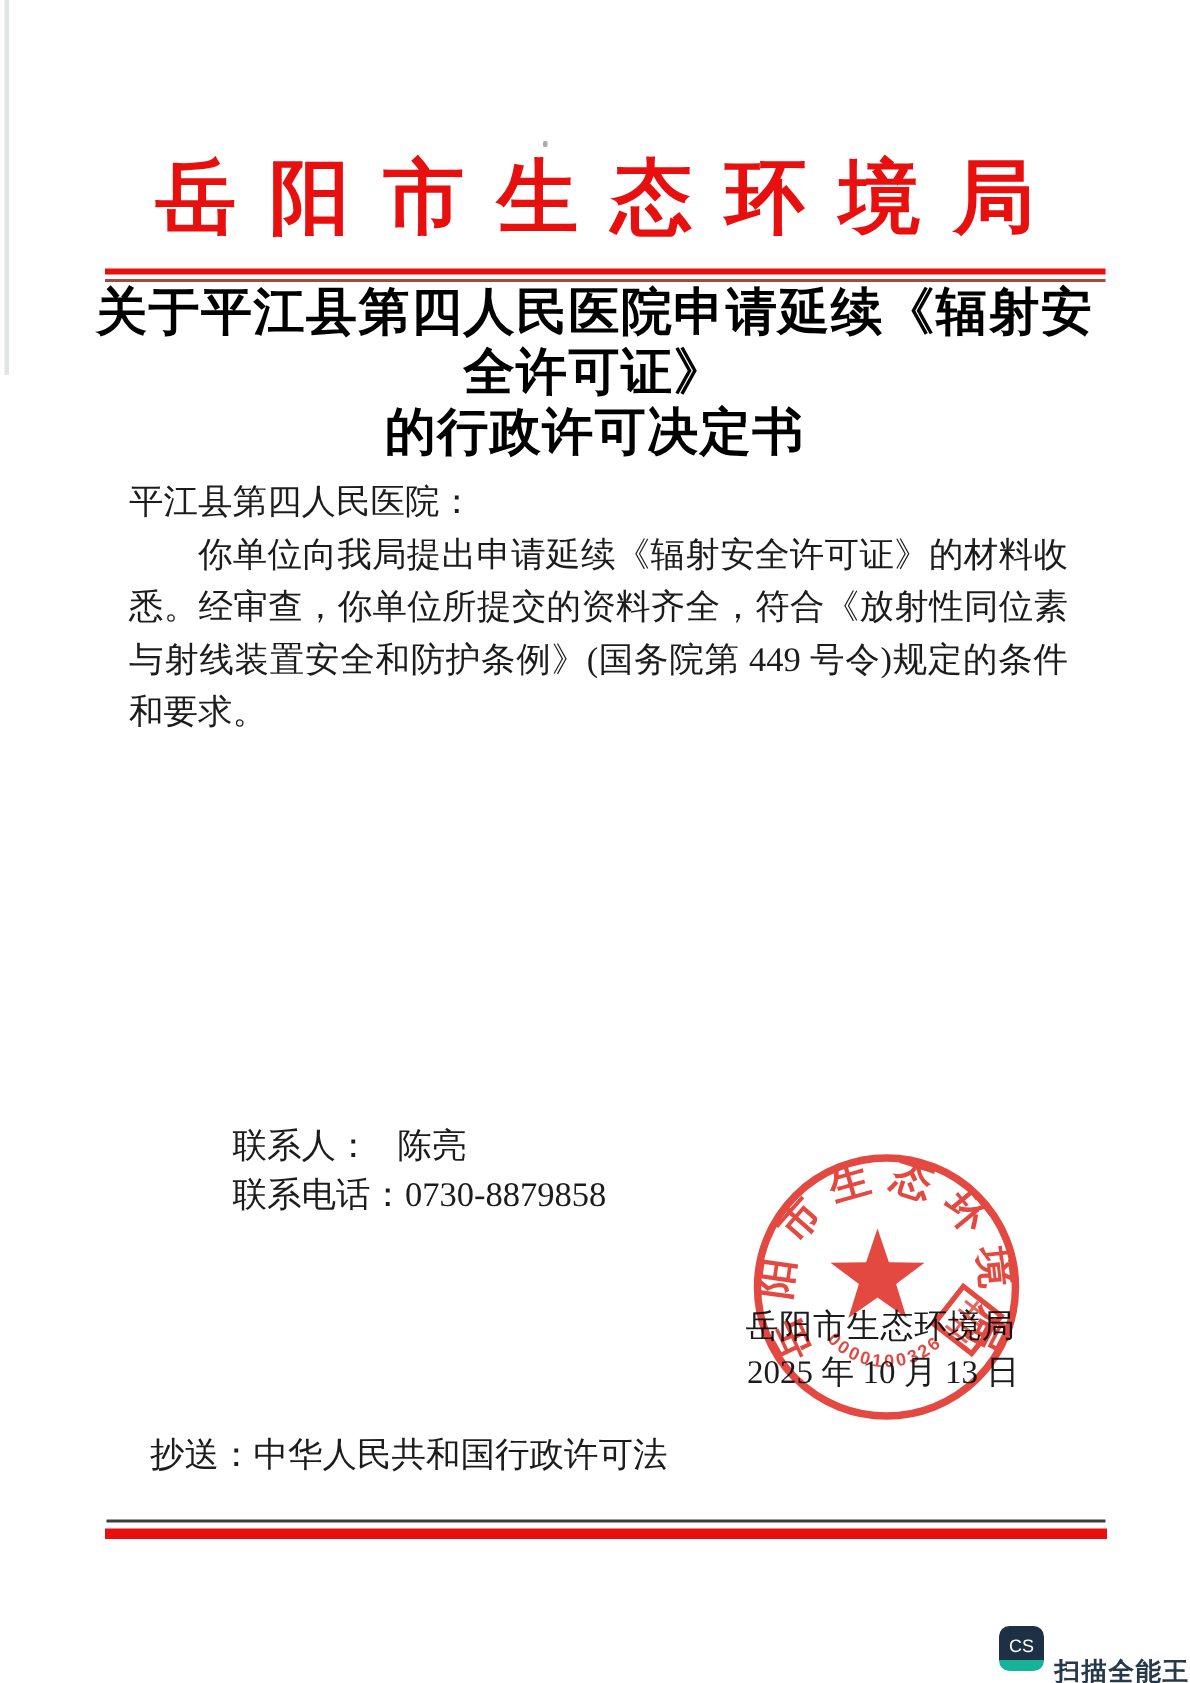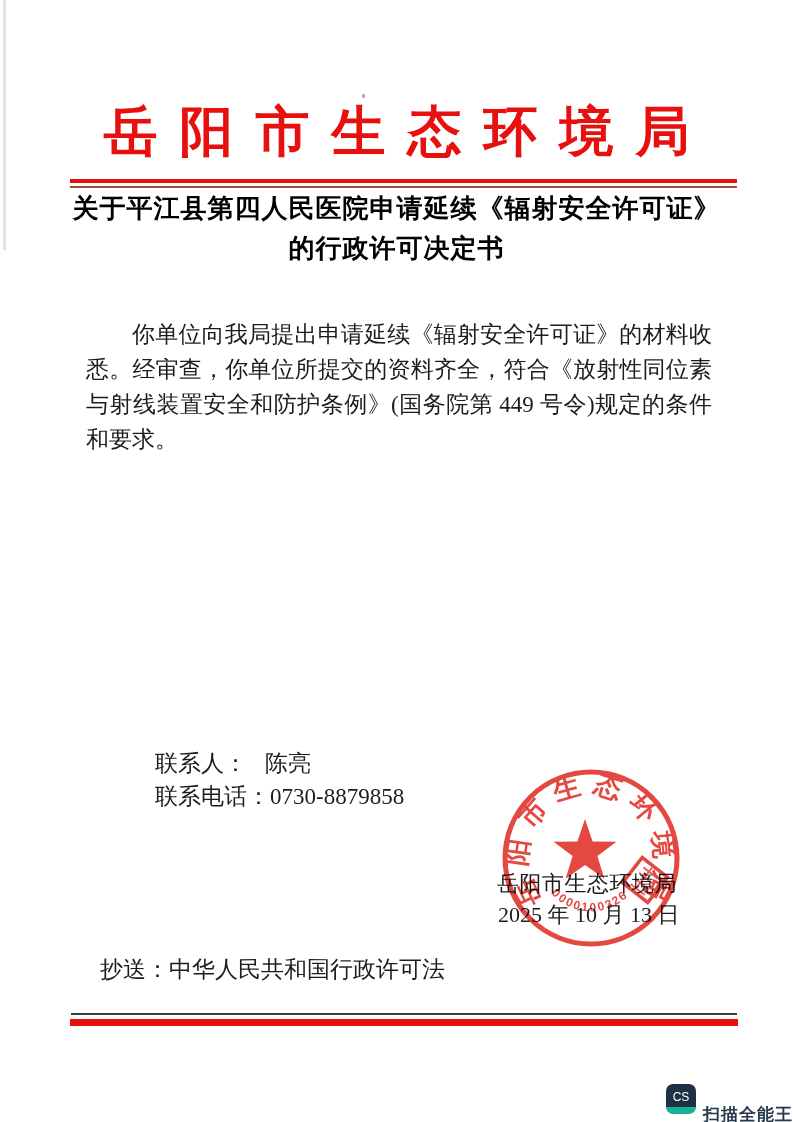--- a/index.html
+++ b/index.html
@@ -26,21 +26,21 @@
     font-size: 54px; font-weight: bold;
     letter-spacing: 22px; text-indent: 22px;
     color: var(--red, #e8100e);
     white-space: nowrap;
   }
   .rule { position: absolute; }
   .rule-top-thick  { left: 70px; top: 179px; width: 667px; height: 4px; background: var(--red, #e8100e); }
   .rule-top-thin   { left: 70px; top: 186px; width: 667px; height: 2px; background: var(--rule-thin, #a04a40); }
   .doc-title {
     position: absolute; left: 60px; top: 189px; width: 673px;
-    text-align: center; font-weight: bold; font-size: 26px; line-height: 40px;
+    text-align: center; font-weight: bold; font-size: 34px; line-height: 40px;
     color: #000; letter-spacing: 1px;
   }
   .body-text {
     position: absolute; left: 86px; top: 317px; width: 626px;
     font-size: 23px; line-height: 35px; text-align: justify;
   }
   .body-text p { margin: 0; text-indent: 2em; }
   .contact {
     position: absolute; left: 155px; top: 747px;
     font-size: 23px; line-height: 33px;
@@ -109,20 +109,21 @@
 
   <div class="rule rule-top-thick"></div>
   <div class="rule rule-top-thin"></div>
 
   <div class="doc-title">
     <div>关于平江县第四人民医院申请延续《辐射安全许可证》</div>
     <div>的行政许可决定书</div>
   </div>
 
   <div class="body-text">
+    <div class="salutation">平江县第四人民医院：</div>
     <p>你单位向我局提出申请延续《辐射安全许可证》的材料收悉。经审查，你单位所提交的资料齐全，符合《放射性同位素与射线装置安全和防护条例》(国务院第 449 号令)规定的条件和要求。</p>
   </div>
 
   <div class="contact">
     <div class="contact-row">
       <span>联系人：</span><span class="contact-name">陈亮</span>
     </div>
     <div class="contact-row">
       <span>联系电话：</span><span>0730-8879858</span>
     </div>

